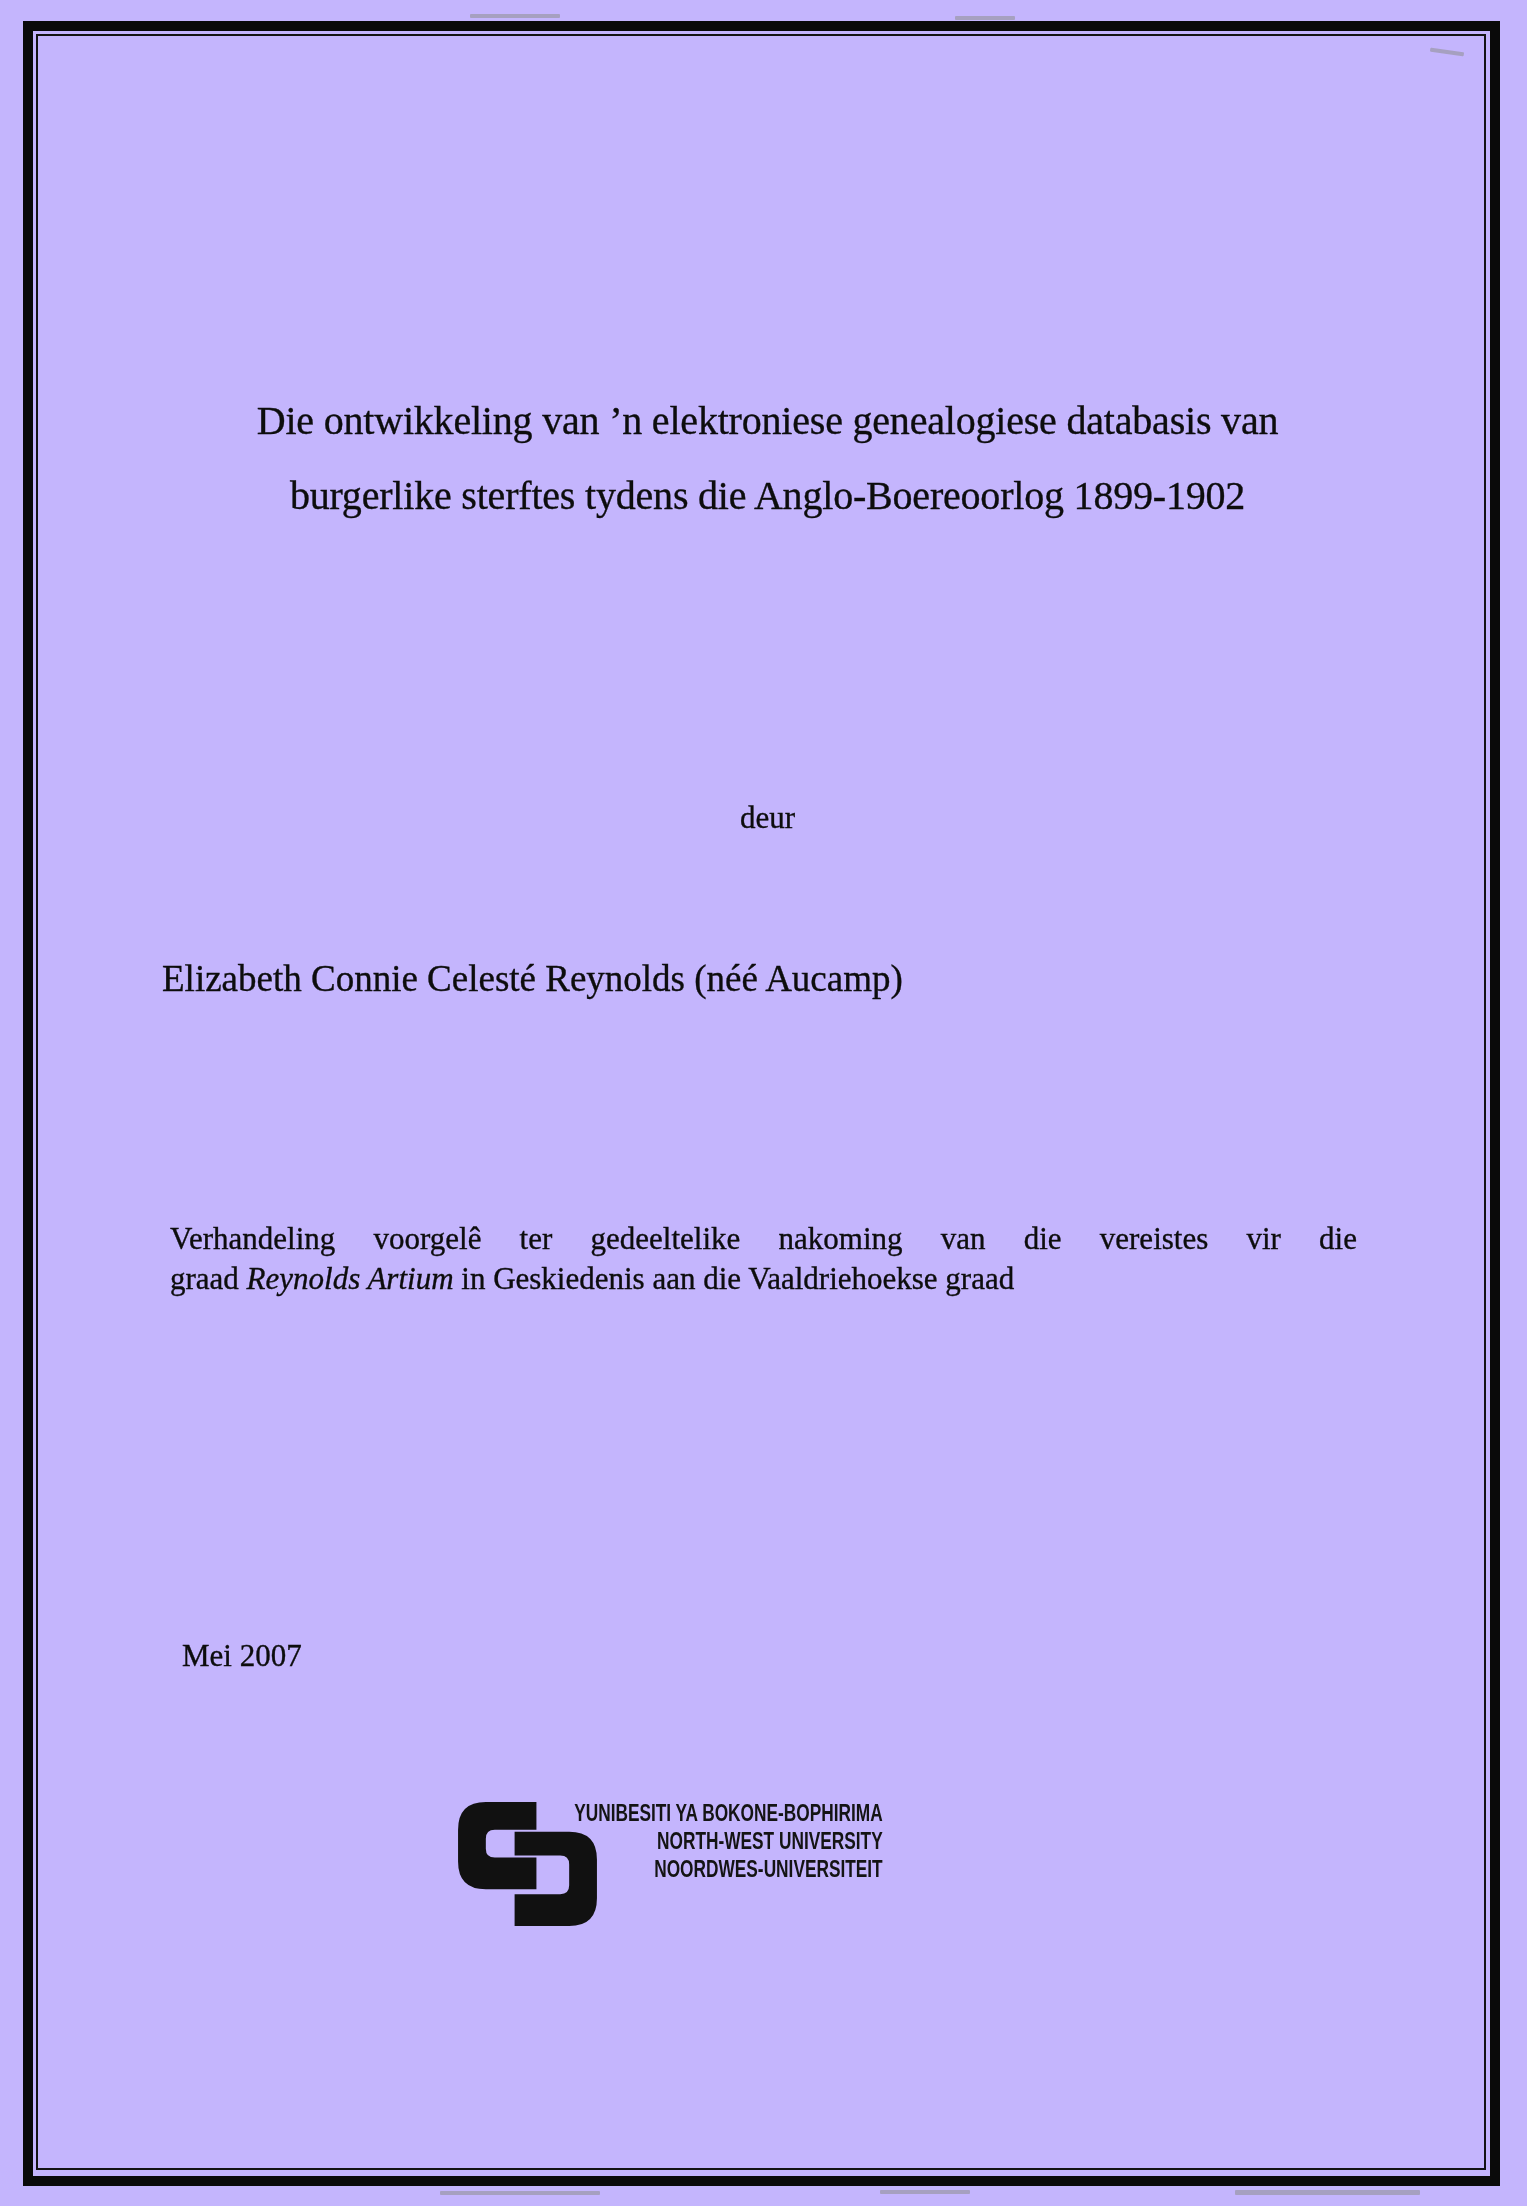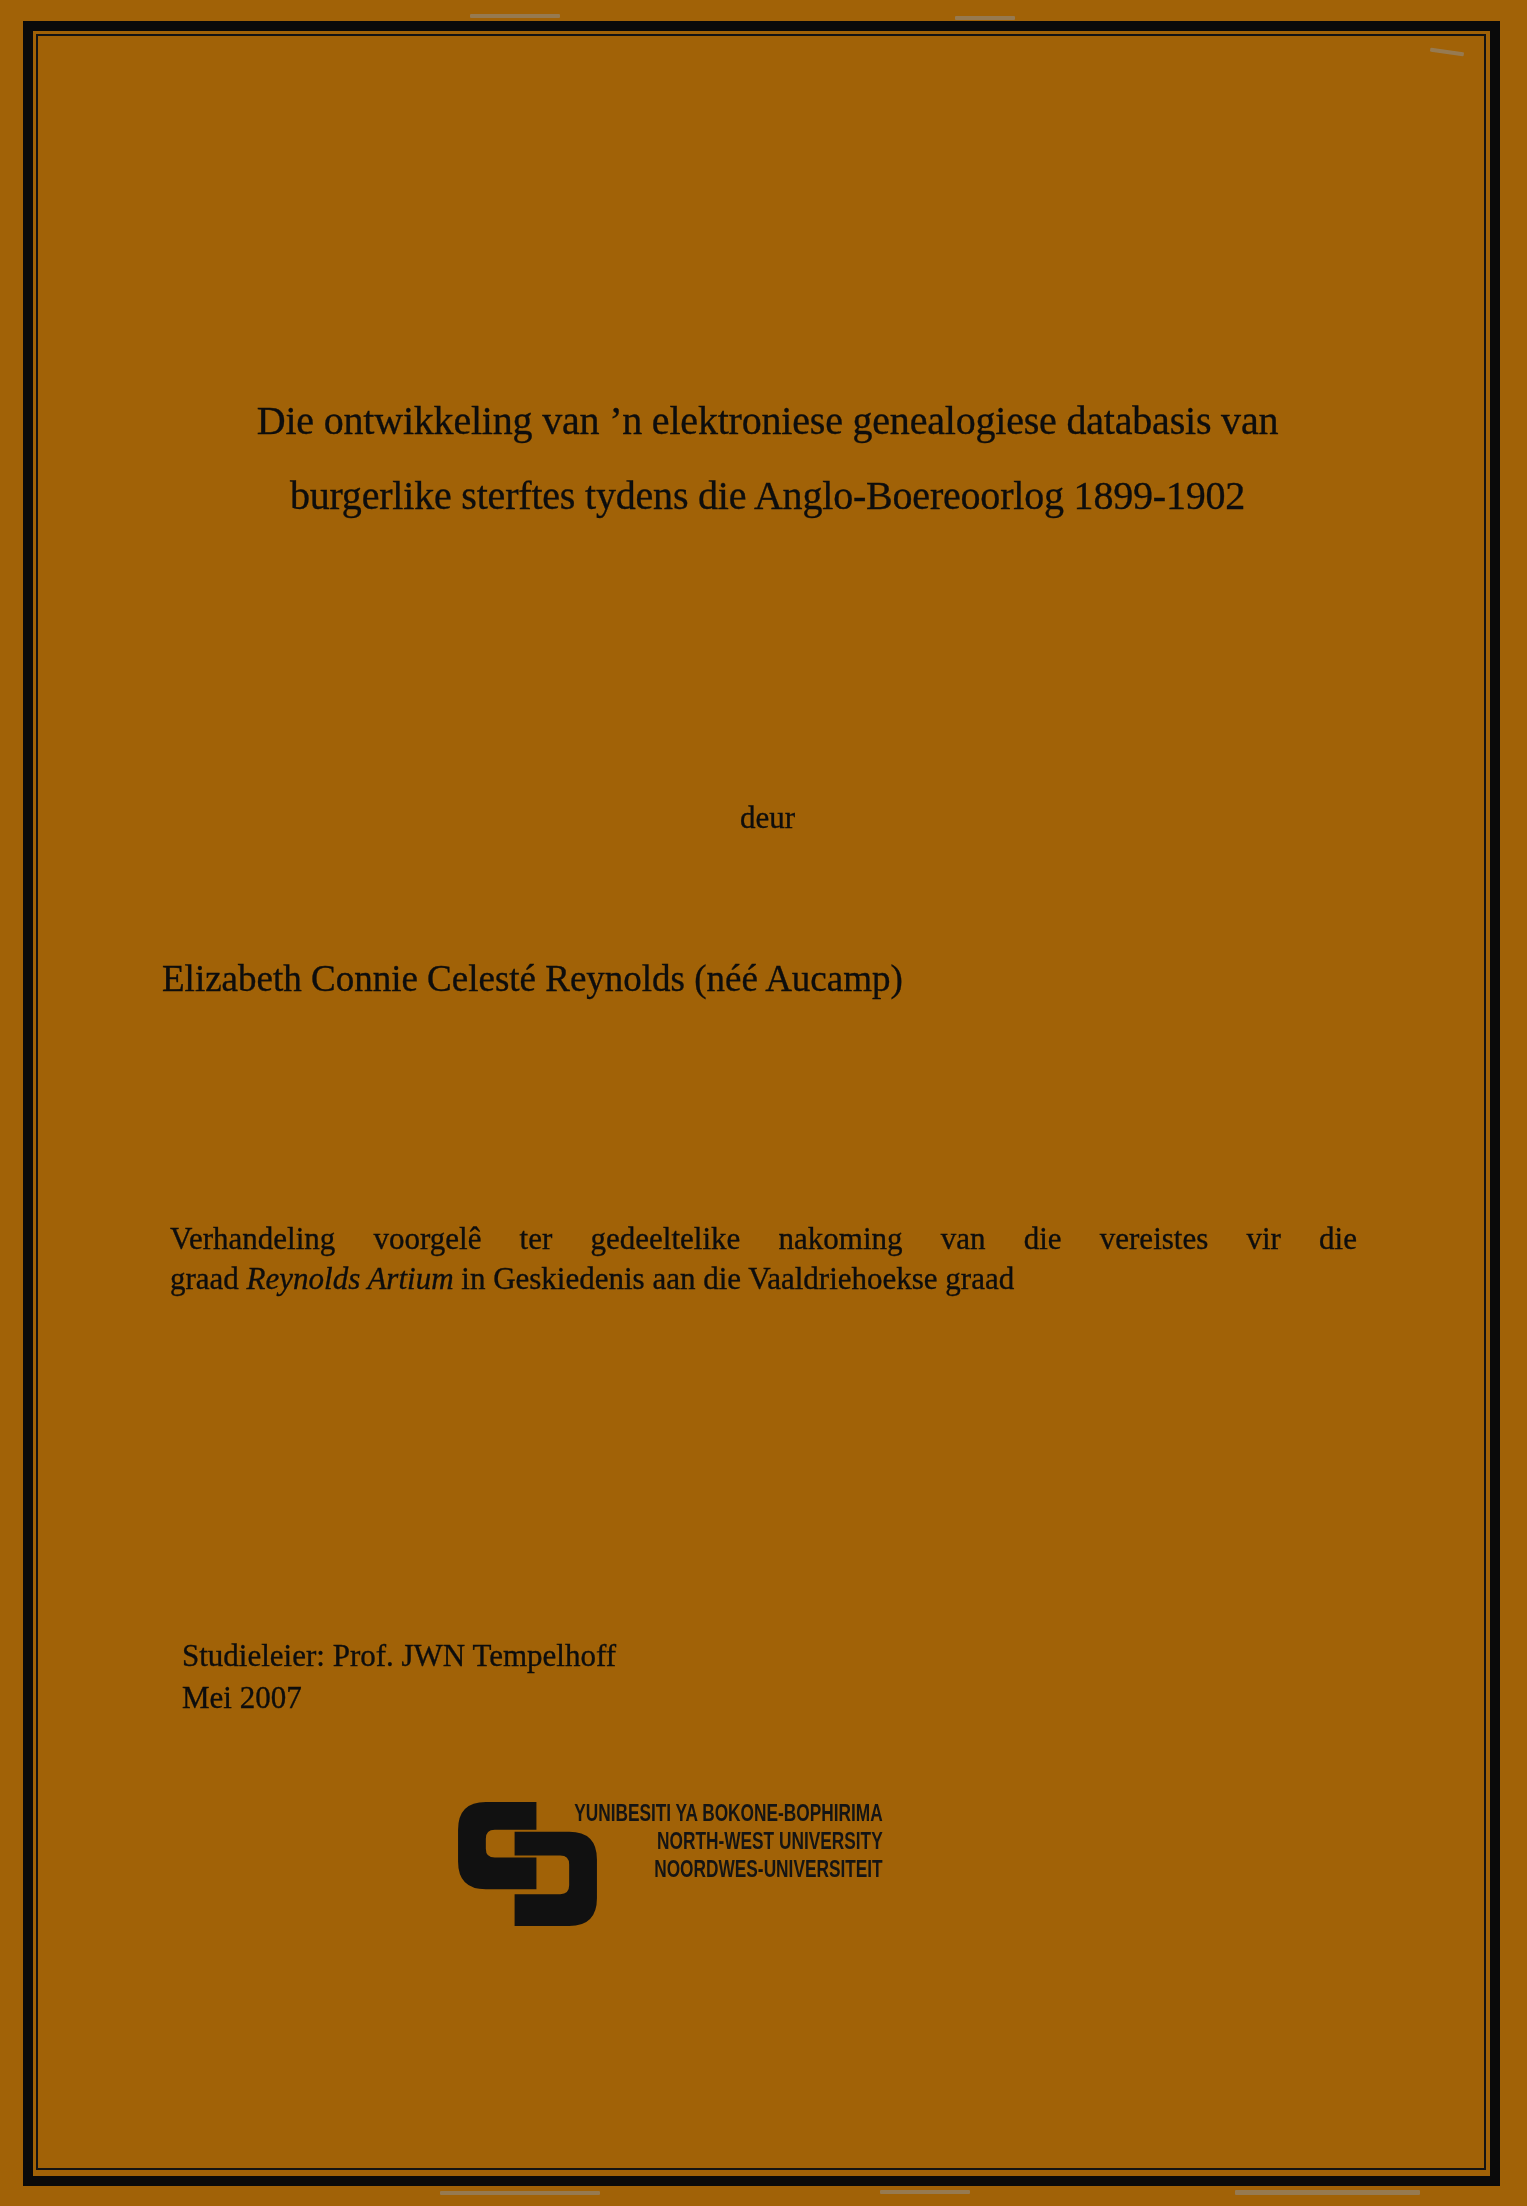--- a/index.html
+++ b/index.html
@@ -1,19 +1,19 @@
 <!DOCTYPE html>
 <html><head>
 <meta charset="utf-8">
 <style>
   html, body { margin: 0; padding: 0; background: #ffffff; }
   .sheet {
     position: relative;
     width: 1527px; height: 2206px;
-    background: #a16207;
+    background: #c4b5fd;
     overflow: hidden;
     font-family: "Liberation Serif", serif;
     color: #0d0d0d;
   }
   
   .frame-outer {
     position: absolute; left: 23px; top: 21px;
     width: 1477px; height: 2165px;
     border: 10px solid #0a0a0a;
     box-sizing: border-box;
@@ -92,21 +92,20 @@
   <div class="byline ink">deur</div>
 
   <div class="author ink">Elizabeth Connie Celesté Reynolds (néé Aucamp)</div>
 
   <div class="submission ink">
     <div class="just">Verhandeling voorgelê ter gedeeltelike nakoming van die vereistes vir die</div>
     <div><span>graad </span><span class="it">Reynolds Artium</span><span> in Geskiedenis aan die Vaaldriehoekse graad</span></div>
   </div>
 
   <div class="supervisor ink">
-    <div>Studieleier: Prof. JWN Tempelhoff</div>
     <div>Mei 2007</div>
   </div>
 
   <div class="logo">
     <svg class="logo-mark" viewBox="0 0 140 126" xmlns="http://www.w3.org/2000/svg" aria-hidden="true">
       <path fill="#111111" d="M 79 0 L 28 0 Q 0 0 0 28 L 0 60 Q 0 88 28 88 L 79 88 L 79 56 L 37 56 Q 28 56 28 47 L 28 37 Q 28 28 37 28 L 79 28 Z"></path>
       <path fill="#111111" d="M 57 30 L 112 30 Q 140 30 140 58 L 140 97 Q 140 125 112 125 L 57 125 L 57 93 L 103 93 Q 112 93 112 84 L 112 63 Q 112 54 103 54 L 57 54 Z"></path>
     </svg>
     <div class="logo-text">
       <div>YUNIBESITI YA BOKONE-BOPHIRIMA</div>

